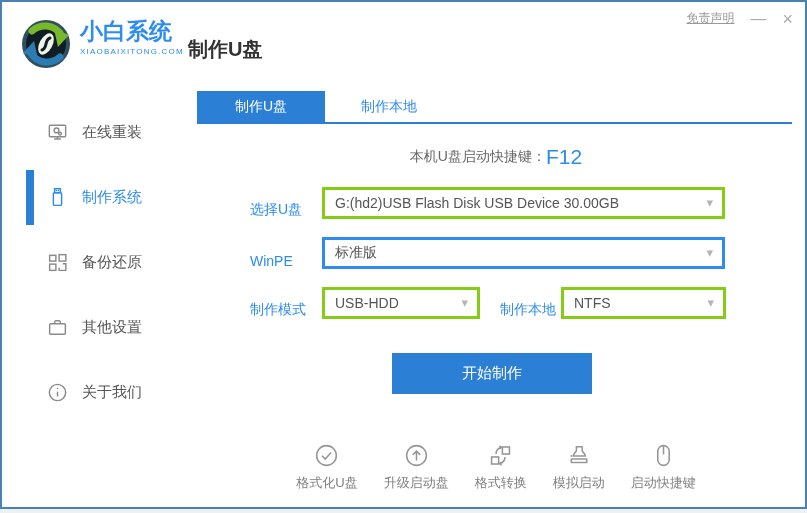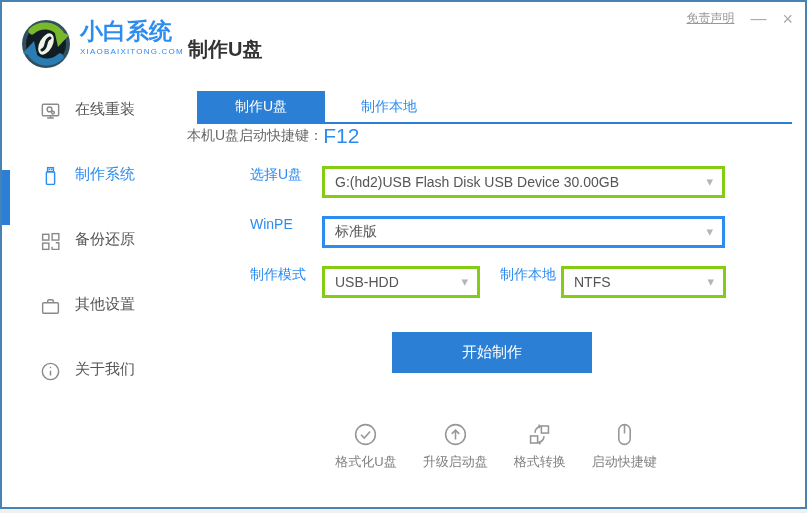--- a/index.html
+++ b/index.html
@@ -24,22 +24,22 @@
   .page-title { position: absolute; left: 186px; top: 34px; font-size: 20px; font-weight: bold; color: #333; }
   .titlebar { position: absolute; top: 8px; right: 12px; display: flex; align-items: center; gap: 16px; }
   .disclaimer { font-size: 12px; color: #999; text-decoration: underline; cursor: pointer; }
   .win-btn { font-size: 16px; color: #aaa; line-height: 16px; cursor: pointer; }
   .win-btn.close { font-size: 18px; }
   
   .bodyrow { display: flex; height: 417px; }
   .sidebar { width: 185px; padding-top: 10px; flex-shrink: 0; }
   .side-item {
     position: relative; height: 65px;
-    display: flex; 
-    padding-left: 37px; cursor: pointer;
+    display: flex; align-items: center;
+    padding-left: 20px; cursor: pointer; margin-left: 24px;
   }
   .side-item .s-icon { width: 23px; height: 23px; color: #8a8a8a; flex-shrink: 0; }
   .side-item .s-label { margin-left: 13px; font-size: 15px; color: #555; }
   .side-item.active .s-icon { color: #2d8cf0; }
   .side-item.active .s-label { color: #2d8cf0; }
   .side-item.active::before {
     content: ""; position: absolute; left: 0; top: 5px;
     width: 8px; height: 55px; background: #2b7fd4;
   }
   .content { flex: 1; position: relative; }
@@ -47,26 +47,26 @@
   .tabs {
     display: flex; margin: 1px 13px 0 10px;
     border-bottom: 2px solid #2b7fd4;
   }
   .tab {
     width: 128px; height: 31px; line-height: 31px;
     text-align: center; font-size: 14px; color: #2d8cf0; cursor: pointer;
   }
   .tab.active { background: #2b7fd4; color: #fff; }
   
-  .hotkey { height: 27px; }
+  .hotkey { text-align: center; margin-top: 21px; height: 27px; }
   .hotkey-label { font-size: 14px; color: #666; vertical-align: 3px; }
   .hotkey-value { font-size: 21px; color: #2d8cf0; }
   
   .form { margin-left: 63px; }
-  .frow { display: flex; align-items: flex-start; height: 32px; margin-top: 18px; }
+  .frow { display: flex; align-items: flex-end; height: 32px; margin-top: 18px; }
   .frow.first { margin-top: 15px; }
   .flabel { width: 72px; font-size: 14px; color: #2d8cf0; flex-shrink: 0; }
   .flabel2 { width: 61px; margin-left: 20px; font-size: 14px; color: #2d8cf0; flex-shrink: 0; }
   .select {
     position: relative; height: 32px; background: #fff;
     border: 3px solid #84cc16; display: flex; align-items: center;
     padding: 0 24px 0 10px; font-size: 14px; color: #555; cursor: pointer;
     overflow: hidden; white-space: nowrap;
   }
   .select::after {
@@ -250,20 +250,30 @@
               <path d="M12 3.6l1.9 1.7-2.1 1.4"></path>
               <path d="M17.4 14.6c-.3 3.2-2 5.2-4.6 6"></path>
               <path d="M14 22.4l-1.9-1.7 2.1-1.4"></path>
             </svg>
           </span>
           <span class="f-label">格式转换</span>
         </div>
         <div class="f-item">
           <span class="f-icon">
             <svg viewBox="0 0 26 26" width="27" height="27" fill="none" stroke="currentColor" stroke-width="1.5">
+              <path d="M11 4.5h5.5v3.4c0 2.2 3 2.6 3 5.6H8c0-3 3-3.4 3-5.6z"></path>
+              <rect x="6" y="16.3" width="15" height="3.4" rx="0.5"></rect>
+              <circle cx="6.2" cy="13.5" r="0.9" fill="currentColor" stroke="none"></circle>
+            </svg>
+          </span>
+          <span class="f-label">模拟启动</span>
+        </div>
+        <div class="f-item">
+          <span class="f-icon">
+            <svg viewBox="0 0 26 26" width="27" height="27" fill="none" stroke="currentColor" stroke-width="1.5">
               <rect x="7.5" y="3.5" width="11" height="19" rx="5.5"></rect>
               <path d="M13 3.5v8.5"></path>
             </svg>
           </span>
           <span class="f-label">启动快捷键</span>
         </div>
       </div>
 
     </div>
   </div>

